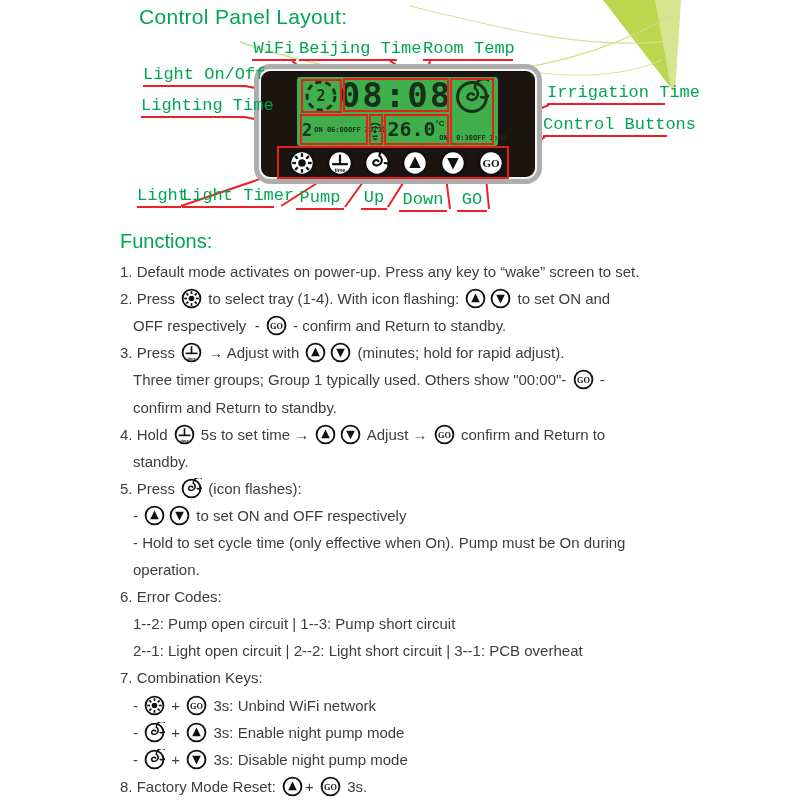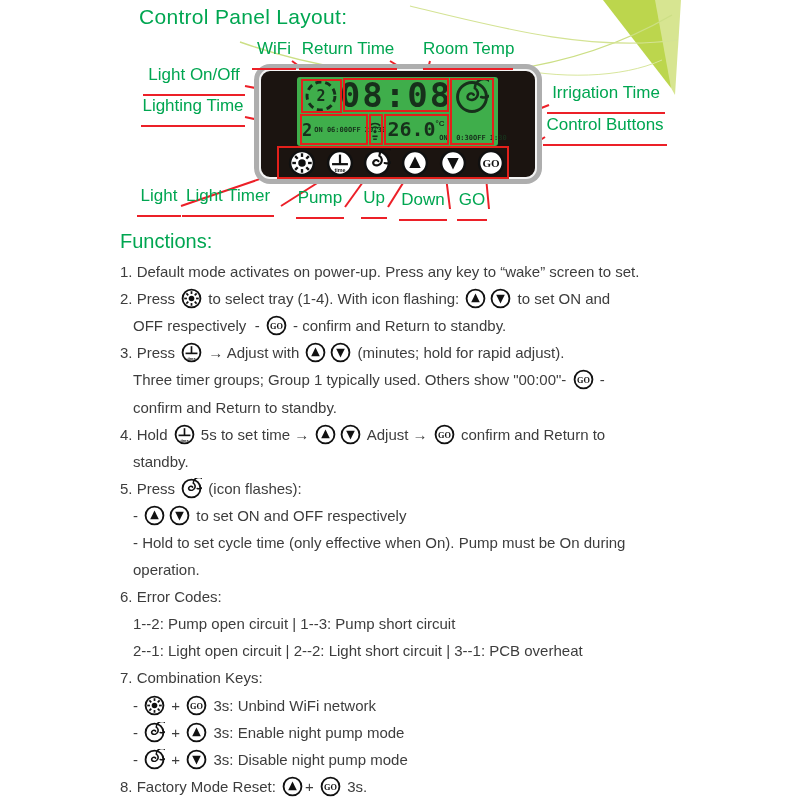--- a/index.html
+++ b/index.html
@@ -2,21 +2,21 @@
 <html><head>
 <meta charset="utf-8">
 <style>
   html,body{margin:0;padding:0;}
   body{width:800px;height:800px;background:#fff;position:relative;overflow:hidden;
        font-family:"Liberation Sans",sans-serif;color:#3d3d3d;}
   #decor{position:absolute;left:0;top:0;width:800px;height:240px;pointer-events:none;}
   #page-title{position:absolute;left:139px;top:5px;font-size:21px;color:#00a651;letter-spacing:.3px;}
   
   .dlabel{position:absolute;color:#00a651;font-size:17px;line-height:18px;text-align:center;
-          border-bottom:2px solid #ec2028;padding-bottom:10px;white-space:nowrap;}
+          border-bottom:2px solid #ec2028;padding-bottom:1px;white-space:nowrap;font-family:Liberation Mono, monospace;}
   #lb-wifi{left:252px;top:40px;width:44px;}
   #lb-beijing{left:299px;top:40px;width:98px;}
   #lb-roomtemp{left:423px;top:40px;width:90px;}
   #lb-lightonoff{left:143px;top:66px;width:102px;}
   #lb-lightingtime{left:141px;top:97px;width:104px;}
   #lb-irrigation{left:547px;top:84px;width:118px;}
   #lb-controlbtns{left:543px;top:116px;width:124px;}
   #lb-light{left:137px;top:187px;width:44px;}
   #lb-lighttimer{left:182px;top:187px;width:92px;text-align:center;}
   #lb-pump{left:296px;top:189px;width:48px;}
@@ -189,21 +189,21 @@
       </svg>
     </span>
   <span class="pbtn" style="left:477px">
       <svg viewBox="-12 -12 24 24" xmlns="http://www.w3.org/2000/svg">
         <circle r="10.2" fill="#ffffff" stroke="#101010" stroke-width="2.1"></circle>
         <text y="3.6" text-anchor="middle" font-size="9.5" font-weight="bold" font-family="Liberation Serif, serif" fill="#101010">GO</text>
       </svg>
     </span>
 
   <div class="dlabel" id="lb-wifi">WiFi</div>
-  <div class="dlabel" id="lb-beijing">Return Time</div>
+  <div class="dlabel" id="lb-beijing">Beijing Time</div>
   <div class="dlabel" id="lb-roomtemp">Room Temp</div>
   <div class="dlabel" id="lb-lightonoff">Light On/Off</div>
   <div class="dlabel" id="lb-lightingtime">Lighting Time</div>
   <div class="dlabel" id="lb-irrigation">Irrigation Time</div>
   <div class="dlabel" id="lb-controlbtns">Control Buttons</div>
   <div class="dlabel" id="lb-light">Light</div>
   <div class="dlabel" id="lb-lighttimer">Light Timer</div>
   <div class="dlabel" id="lb-pump">Pump</div>
   <div class="dlabel" id="lb-up">Up</div>
   <div class="dlabel" id="lb-down">Down</div>

